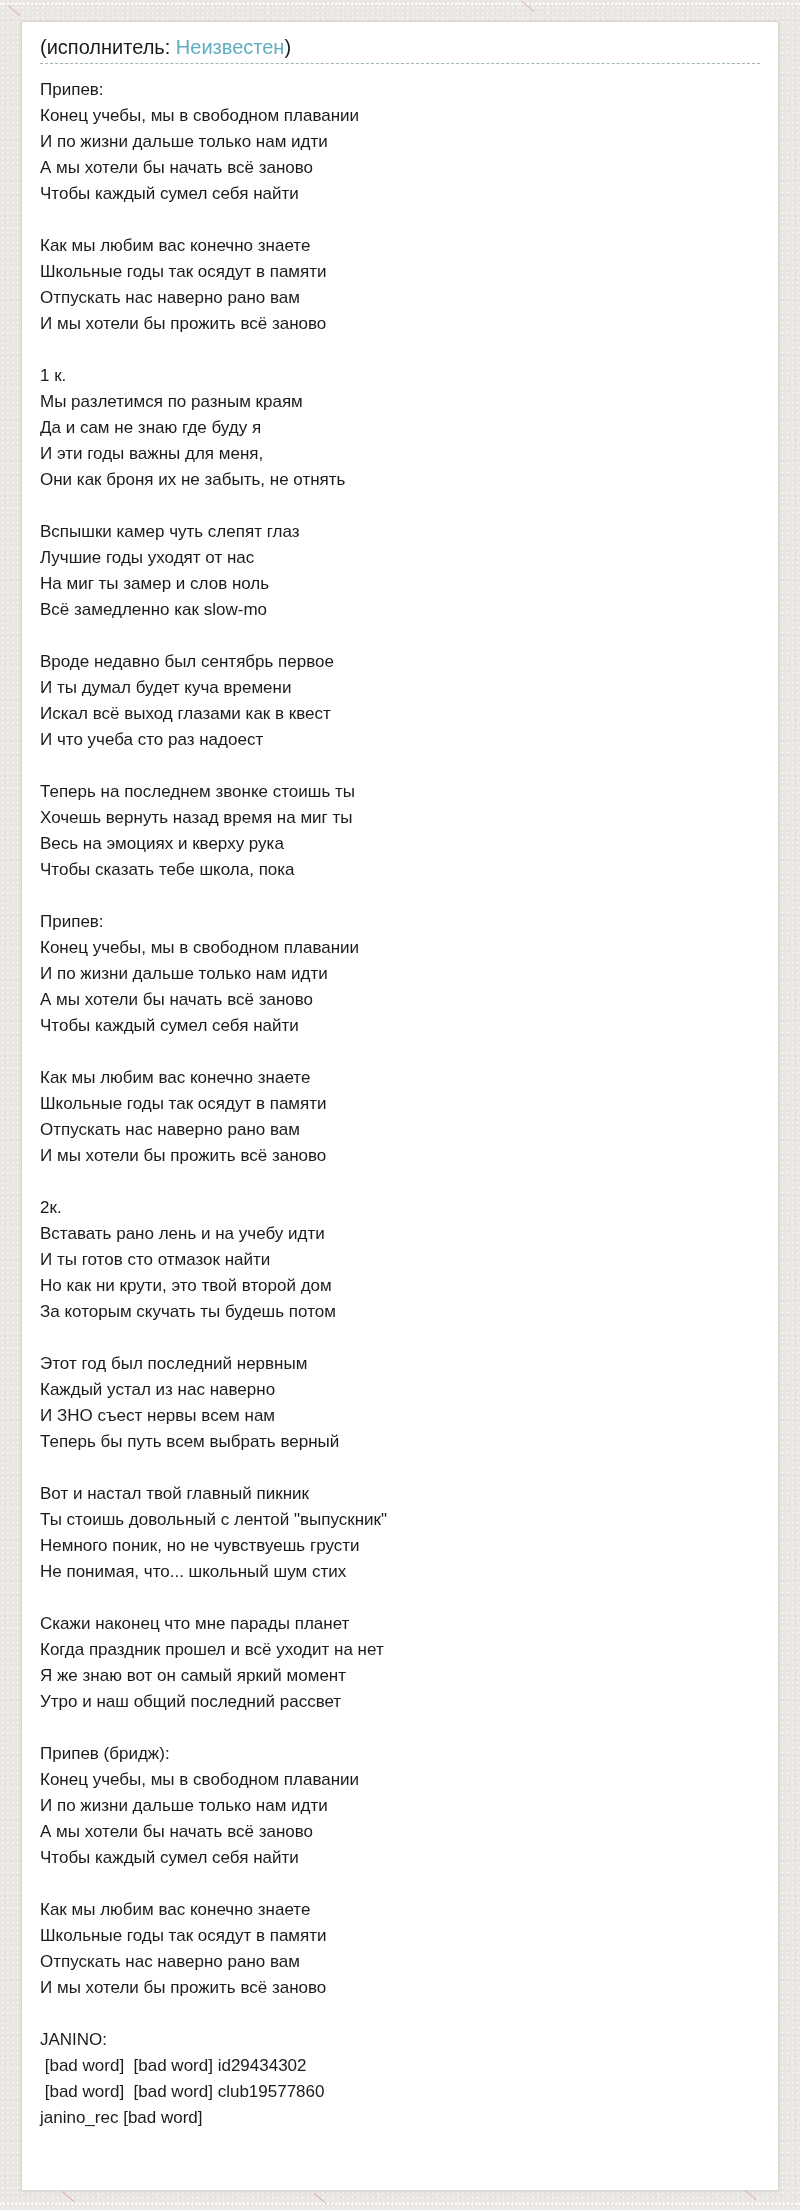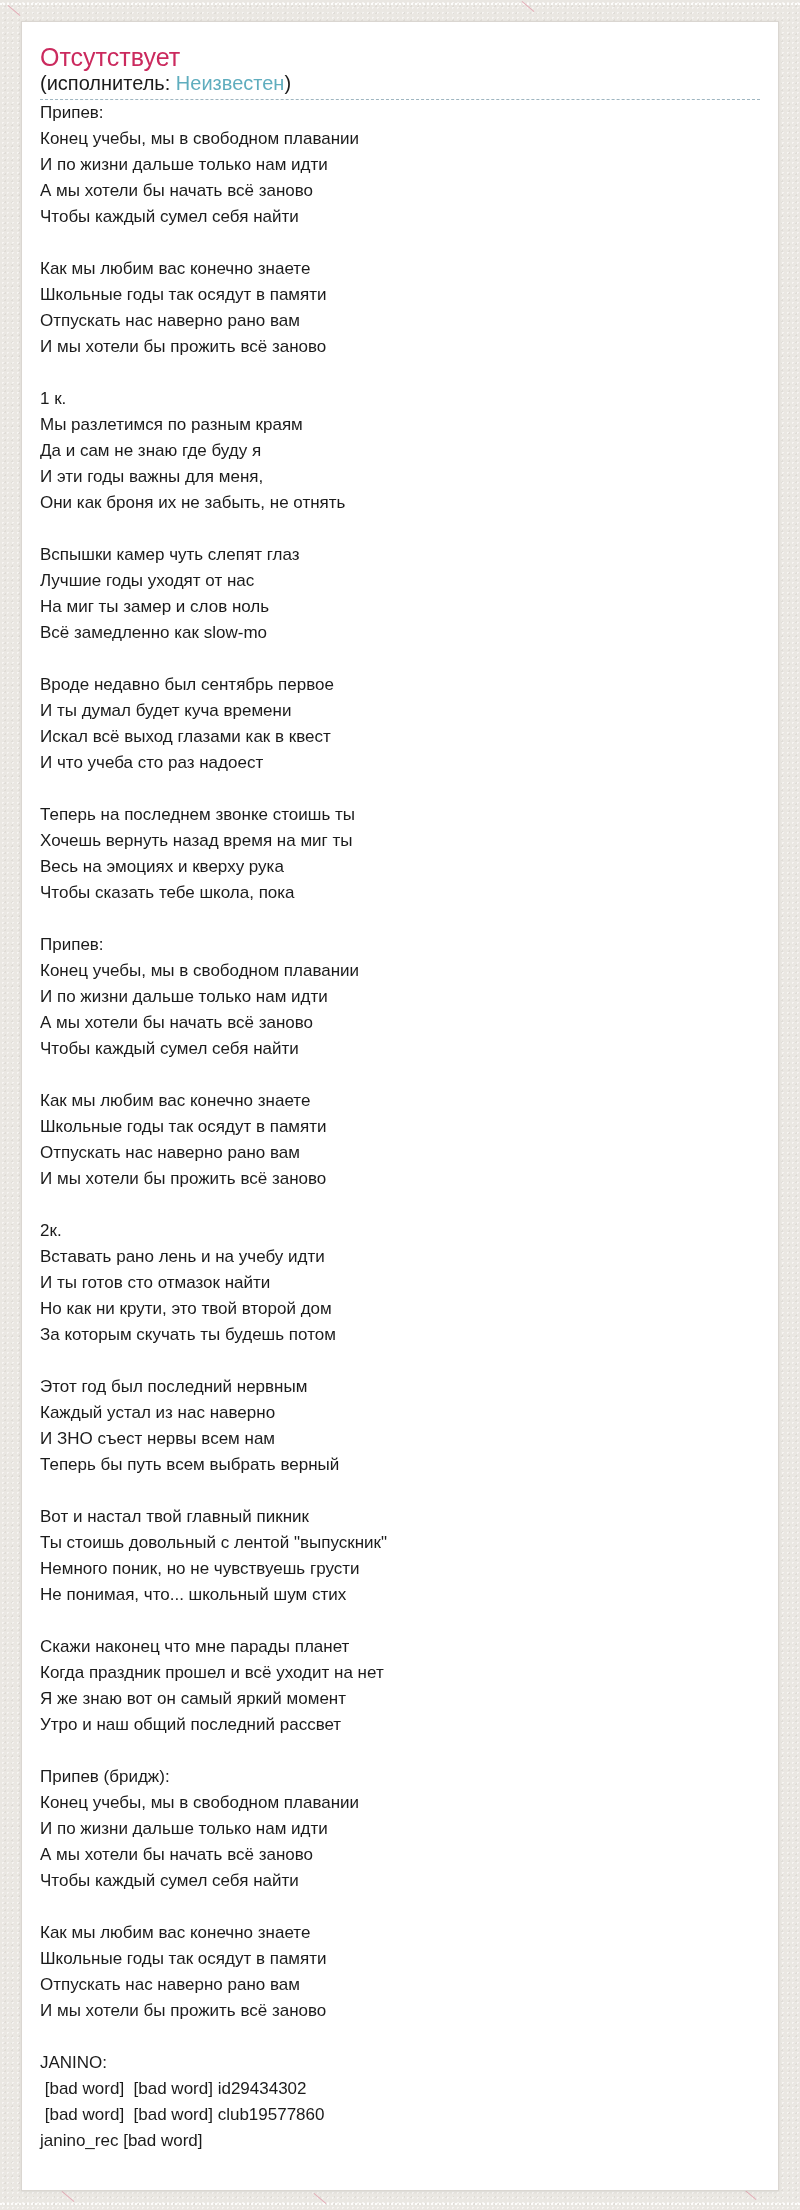--- a/index.html
+++ b/index.html
@@ -69,20 +69,21 @@
     border-bottom: 1px dashed var(--separator, #9fb6c1);
   }
 
   .artist-link {
     color: var(--artist-link, #5fadbe);
     text-decoration: none;
     cursor: pointer;
   }
 
   .lyrics {
+    margin-top: 13px;
     font-size: 17px;
     line-height: 26px;
     color: var(--text, #1b1b1b);
     white-space: pre-wrap;
   }
 </style>
 </head>
 <body>
 
 <div class="page">
@@ -90,21 +91,20 @@
   <div class="edge-dots top"></div>
 
   <div class="thread" style="left:6px; top:10px;"></div>
   <div class="thread" style="left:520px; top:6px;"></div>
   <div class="thread" style="left:60px; top:2196px;"></div>
   <div class="thread" style="left:312px; top:2198px;"></div>
   <div class="thread" style="left:742px; top:2194px;"></div>
 
   <div class="card">
 
-    <h1 class="song-title">Отсутствует</h1>
 
     <div class="artist-row"><span>(исполнитель:</span> <a class="artist-link">Неизвестен</a><span>)</span></div>
 
     <div class="lyrics">Припев:
 Конец учебы, мы в свободном плавании
 И по жизни дальше только нам идти
 А мы хотели бы начать всё заново
 Чтобы каждый сумел себя найти
 
 Как мы любим вас конечно знаете

